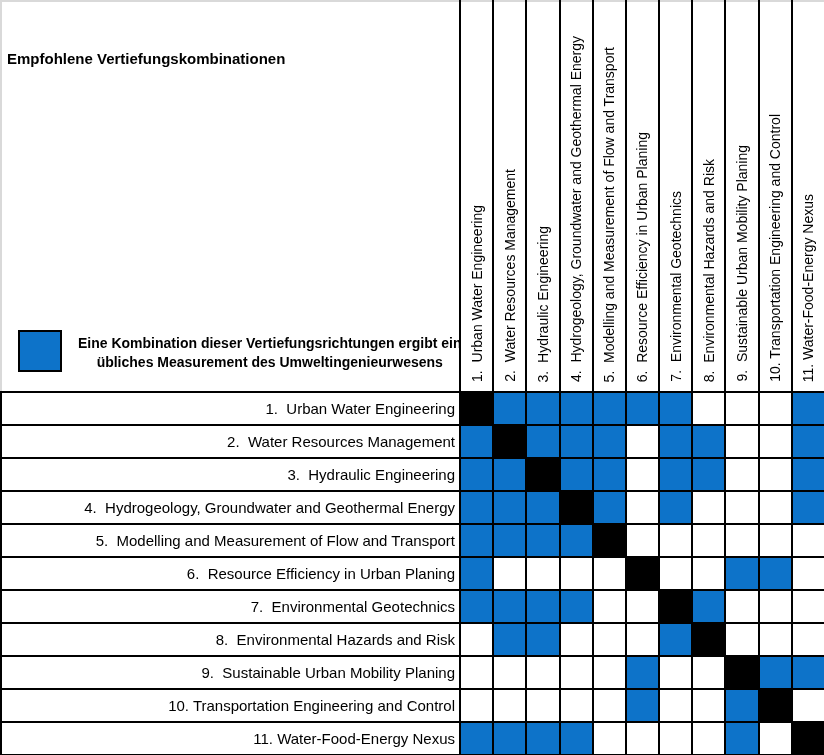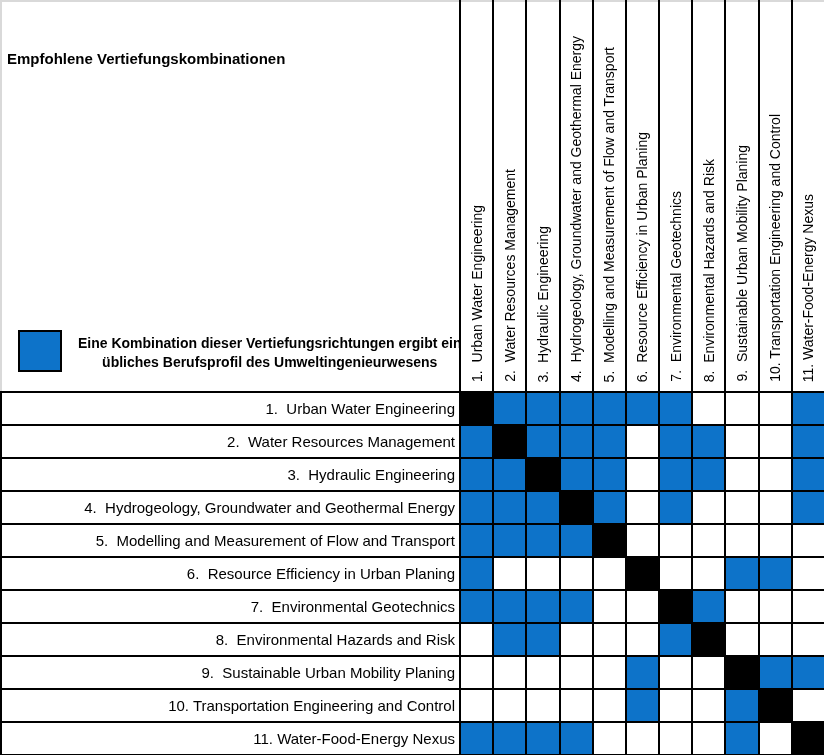--- a/index.html
+++ b/index.html
@@ -111,21 +111,21 @@
       </colgroup>
     <thead>
       <tr id="head-row">
         <th class="corner">
           <div class="corner-inner">
             <div class="sheet-title">Empfohlene Vertiefungskombinationen</div>
             <div class="legend">
               <div class="legend-swatch"></div>
               <div class="legend-text">
                 <div>Eine Kombination dieser Vertiefungsrichtungen ergibt ein</div>
-                <div>übliches Berufsprofil des Umweltingenieurwesens</div>
+                <div>übliches Measurement des Umweltingenieurwesens</div>
               </div>
             </div>
           </div>
         </th>
 
       <th class="colhead"><span>1.  Urban Water Engineering</span></th>
           <th class="colhead"><span>2.  Water Resources Management</span></th>
           <th class="colhead"><span>3.  Hydraulic Engineering</span></th>
           <th class="colhead"><span>4.  Hydrogeology, Groundwater and Geothermal Energy</span></th>
           <th class="colhead"><span>5.  Modelling and Measurement of Flow and Transport</span></th>

